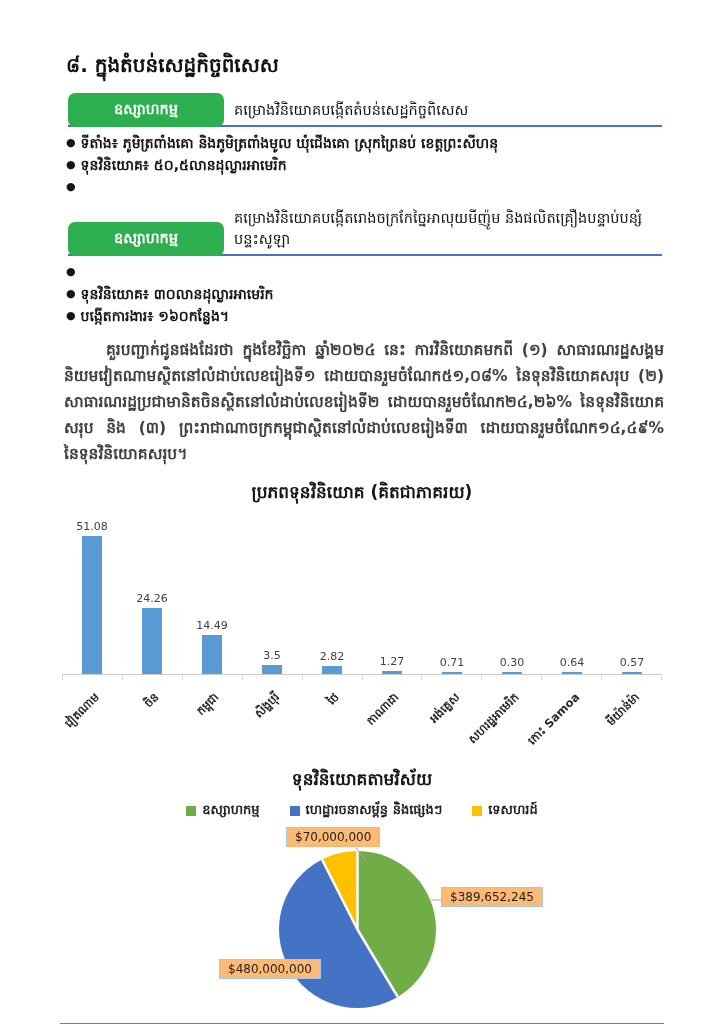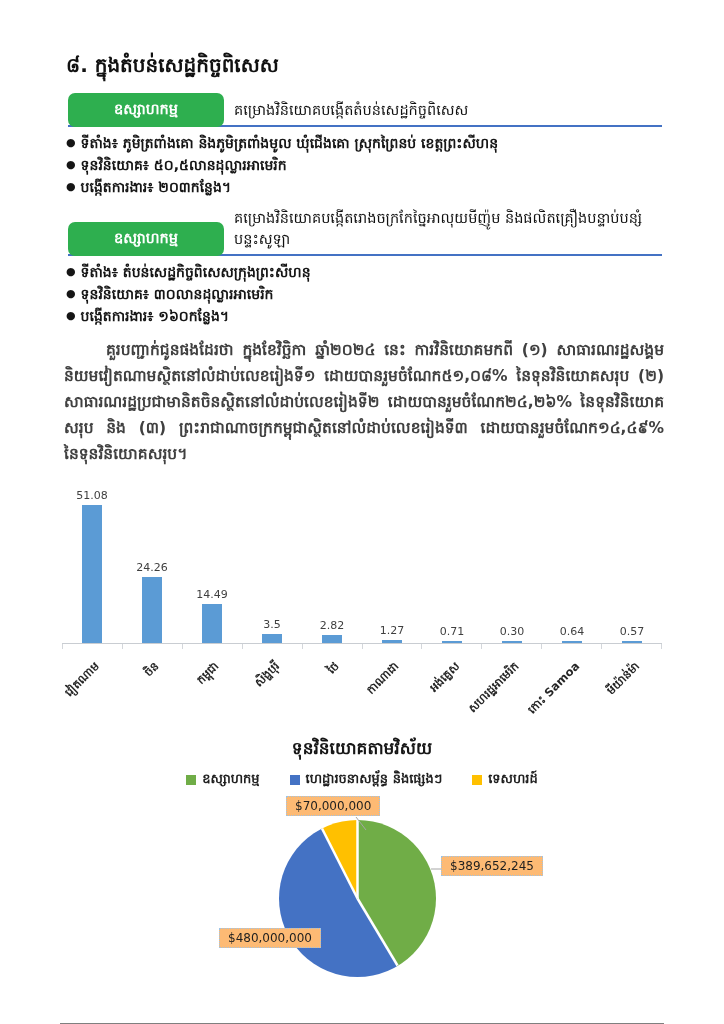--- a/index.html
+++ b/index.html
@@ -21,21 +21,21 @@
 
   .bullets { margin:5px 60px 0 66px; }
   .bullet-line { display:flex; gap:5px; font-size:14px; font-weight:600; line-height:22px; color:#151515; }
   .bullet-dot { font-size:11px; line-height:22px; }
 
   .body-paragraph { margin:10px 60px 0 64px; font-size:15.5px; font-weight:600; line-height:26px;
                     text-align:justify; text-indent:42px; color:#404040; }
 
   .chart-title { margin-top:14px; text-align:center; font-size:17px; font-weight:bold; color:#161616; }
 
-  .bar-chart { margin:14px 62px 0 62px; }
+  .bar-chart { margin:6px 62px 0 62px; }
   .bars-row { display:flex; align-items:flex-end; height:162px; }
   .bar-col { flex:1; display:flex; flex-direction:column; align-items:center; justify-content:flex-end; }
   .bar-value { font-size:11px; color:#3f3f3f; margin-bottom:3px; }
   .bar { width:20px; background:#5B9BD5; }
   .ticks-row { display:flex; height:6px; border-top:1px solid #c9cdd2; }
   .tick-cell { flex:1; border-left:1px solid #d4d7db; }
   .tick-cell:last-child { border-right:1px solid #d4d7db; }
   .xlabels-row { display:flex; height:74px; }
   .xlabel-cell { flex:1; position:relative; }
   .bar-xlabel { position:absolute; top:10px; right:50%; transform:rotate(-45deg);
@@ -74,45 +74,44 @@
     <div class="bullet-line">
       <span class="bullet-dot">●</span>
       <span>ទីតាំង៖ ភូមិត្រពាំងគោ និងភូមិត្រពាំងមូល ឃុំជើងគោ ស្រុកព្រៃនប់ ខេត្តព្រះសីហនុ</span>
     </div>
     <div class="bullet-line">
       <span class="bullet-dot">●</span>
       <span>ទុនវិនិយោគ៖ ៥០,៥លានដុល្លារអាមេរិក</span>
     </div>
     <div class="bullet-line">
       <span class="bullet-dot">●</span>
-      <span>បង្កើតការងារ៖ ២០៣កន្លែង។</span>
     </div>
   </div>
 
   <div class="banner-row">
     <div class="badge">ឧស្សាហកម្ម</div>
     <div class="banner-title">គម្រោងវិនិយោគបង្កើតរោងចក្រកែច្នៃអាលុយមីញ៉ូម និងផលិតគ្រឿងបន្ទាប់បន្សំបន្ទះសូឡា</div>
   </div>
   <div class="bullets">
     <div class="bullet-line">
       <span class="bullet-dot">●</span>
-      <span>ទីតាំង៖ តំបន់សេដ្ឋកិច្ចពិសេសក្រុងព្រះសីហនុ</span>
     </div>
     <div class="bullet-line">
       <span class="bullet-dot">●</span>
       <span>ទុនវិនិយោគ៖ ៣០លានដុល្លារអាមេរិក</span>
     </div>
     <div class="bullet-line">
       <span class="bullet-dot">●</span>
       <span>បង្កើតការងារ៖ ១៦០កន្លែង។</span>
     </div>
   </div>
 
   <div class="body-paragraph">គួរបញ្ជាក់ជូនផងដែរថា ក្នុងខែវិច្ឆិកា ឆ្នាំ២០២៤ នេះ ការវិនិយោគមកពី (១) សាធារណរដ្ឋសង្គមនិយមវៀតណាមស្ថិតនៅលំដាប់លេខរៀងទី១ ដោយបានរួមចំណែក៥១,០៨% នៃទុនវិនិយោគសរុប (២) សាធារណរដ្ឋប្រជាមានិតចិនស្ថិតនៅលំដាប់លេខរៀងទី២ ដោយបានរួមចំណែក២៤,២៦% នៃទុនវិនិយោគសរុប និង (៣) ព្រះរាជាណាចក្រកម្ពុជាស្ថិតនៅលំដាប់លេខរៀងទី៣ ដោយបានរួមចំណែក១៤,៤៩% នៃទុនវិនិយោគសរុប។</div>
 
+  <div class="chart-title">ប្រភពទុនវិនិយោគ (គិតជាភាគរយ)</div>
   <div class="bar-chart">
     <div class="bars-row">
       <div class="bar-col">
         <div class="bar-value">51.08</div>
         <div class="bar" style="height: 138px; background: rgb(91, 155, 213);"></div>
       </div>
       <div class="bar-col">
         <div class="bar-value">24.26</div>
         <div class="bar" style="height: 65.5419px; background: rgb(91, 155, 213);"></div>
       </div>

